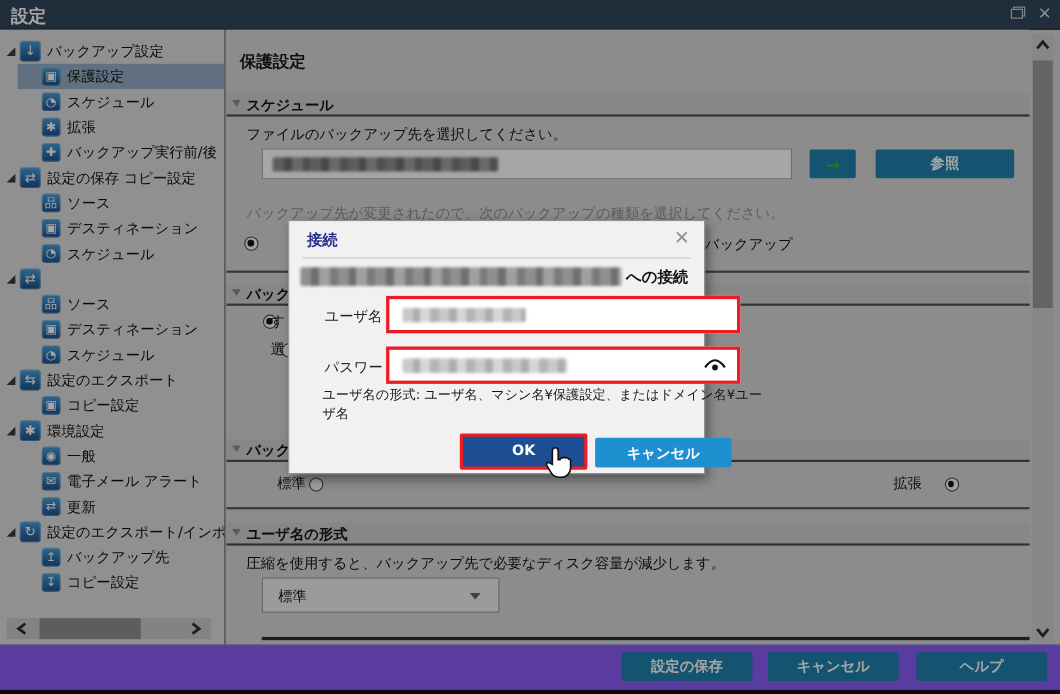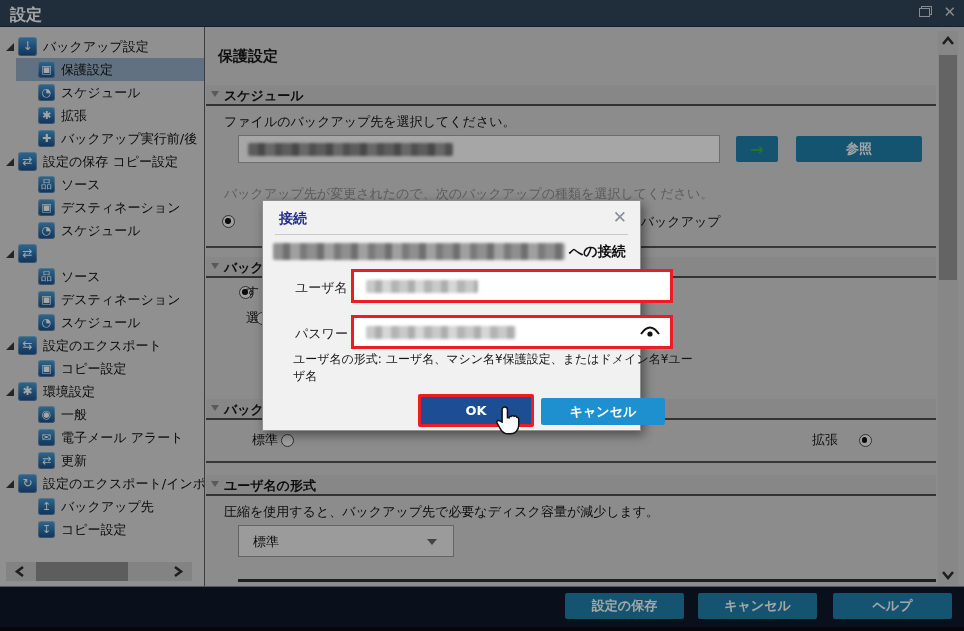--- a/index.html
+++ b/index.html
@@ -48,21 +48,21 @@
   .radio{display:inline-block;width:13px;height:13px;border:1.5px solid #4c4c4c;border-radius:50%;background:#f4f4f4;box-sizing:border-box;position:relative;}
   .radio.checked::after{content:"";position:absolute;left:2.2px;top:2.2px;width:5.5px;height:5.5px;border-radius:50%;background:#111;}
   .dropdown{position:absolute;background:#efefef;border:1px solid #9a9a9a;box-sizing:border-box;}
   .dropdown .dval{position:absolute;left:14px;top:7px;}
   .dcaret{position:absolute;right:16px;top:13px;width:0;height:0;border-left:5px solid transparent;border-right:5px solid transparent;border-top:6px solid #666;}
   
   .vscroll{position:absolute;right:6px;top:31px;width:20px;bottom:46px;background:#cfcfcf;}
   .varrow{position:absolute;left:0;width:20px;height:20px;display:flex;align-items:center;justify-content:center;}
   .vthumb{position:absolute;left:1px;right:1px;top:24px;height:225px;background:#9a9a9a;}
   
-  .footer{position:absolute;left:0;right:0;bottom:4px;height:40px;background:#0f172a;border-top:1px solid #7d8b99;}
+  .footer{position:absolute;left:0;right:0;bottom:4px;height:40px;background:#8b5cf6;border-top:1px solid #7d8b99;}
   .footer .btn{position:absolute;top:6px;width:119px;height:26px;}
   .bottomstrip{position:absolute;left:0;right:0;bottom:0;height:4px;background:#0b0b0b;}
   
   .dim{position:absolute;inset:0;background:rgba(0,0,0,.35);z-index:40;}
   
   .modal{position:absolute;left:262px;top:200px;width:379px;height:231px;background:#f1f1f1;border:1px solid #8f8f8f;box-shadow:3px 4px 10px rgba(0,0,0,.45);z-index:60;box-sizing:border-box;}
   .modal .mtitle{position:absolute;left:16px;top:9px;font-size:14px;font-weight:bold;color:#252f8e;}
   .modal .mclose{position:absolute;right:13px;top:6px;font-size:17px;font-weight:bold;color:#8a9097;cursor:pointer;}
   .modal .msep{position:absolute;left:12px;right:12px;top:33px;border-top:1px solid #c9c9c9;}
   .modal .srvblur{position:absolute;left:10px;top:42px;width:292px;height:17px;}

